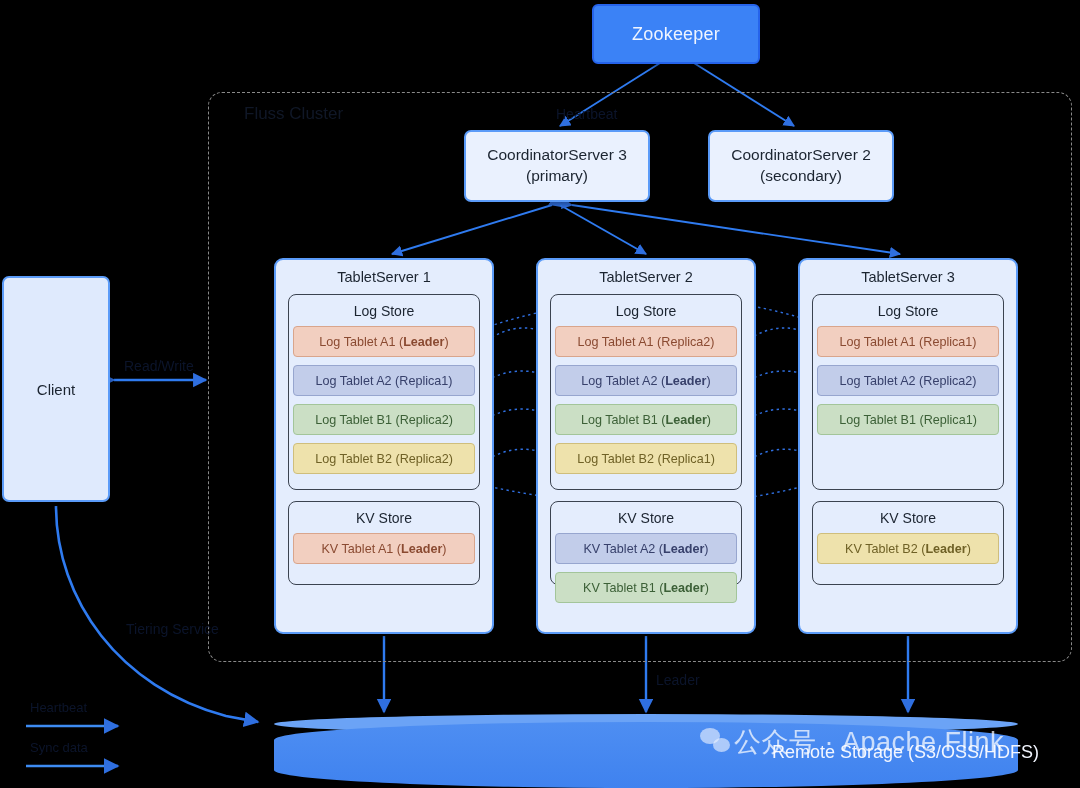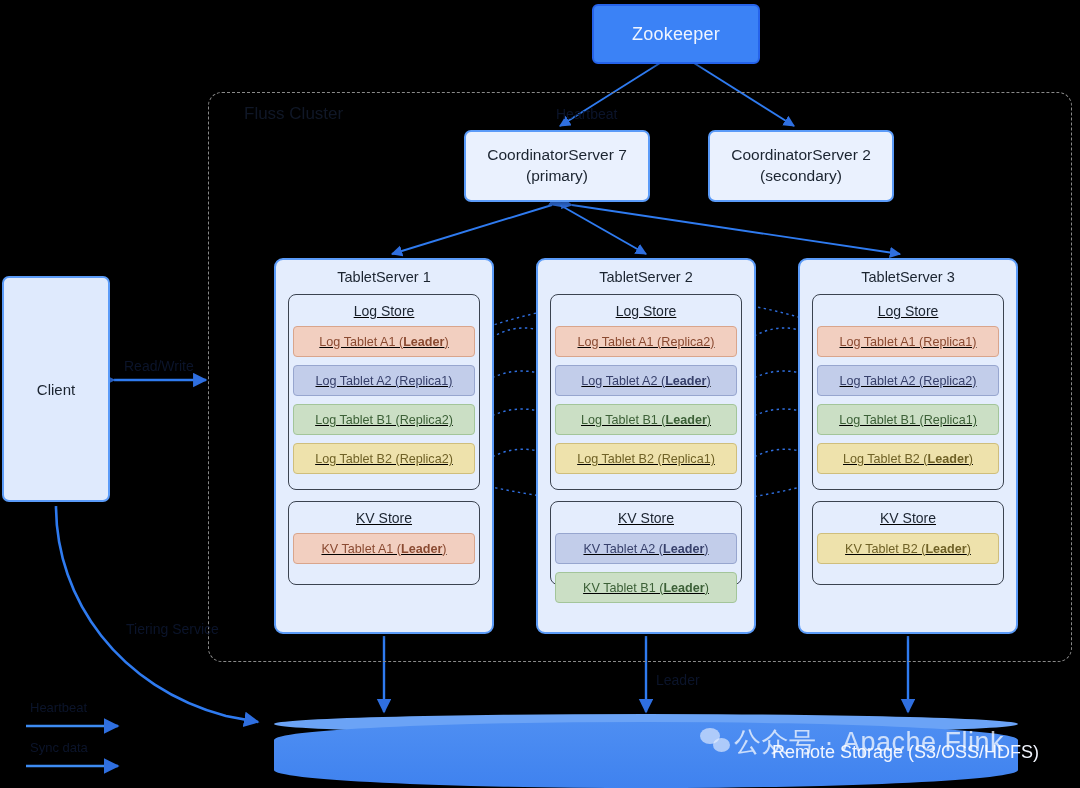--- a/index.html
+++ b/index.html
@@ -51,21 +51,21 @@
   }
   .ts1 { left: 274px; top: 258px; width: 220px; height: 376px; }
   .ts2 { left: 536px; top: 258px; width: 220px; height: 376px; }
   .ts3 { left: 798px; top: 258px; width: 220px; height: 376px; }
   .ts-title {
     text-align: center; font-size: 14.5px; color: #1b2430; margin-bottom: 9px;
   }
 
   .store {
     border: 1.6px solid #3b4350; border-radius: 8px;
-    background: transparent; padding: 6px 4px 10px; text-decoration: underline;
+    background: transparent; padding: 6px 4px 10px;
   }
   .store-title {
     text-align: center; font-size: 14px; color: #1b2430; margin: 2px 0 7px;
   }
   .log-store { height: 196px; }
   .kv-store  { height: 84px; margin-top: 11px; }
 
   .tablet {
     height: 31px; border-radius: 4px; margin-bottom: 8px;
     display: flex; align-items: center; justify-content: center;
@@ -192,21 +192,21 @@
   </svg>
 
   <div class="node cluster-box"></div>
   <div class="node cluster-label">Fluss Cluster</div>
 
   <div class="node zk">
     <span>Zookeeper</span>
   </div>
 
   <div class="node coord coord1">
-    <span>CoordinatorServer 7</span>
+    <span>CoordinatorServer 3</span>
     <span>(primary)</span>
   </div>
   <div class="node coord coord2">
     <span>CoordinatorServer 2</span>
     <span>(secondary)</span>
   </div>
 
   <div class="node ts ts1">
     <div class="ts-title">TabletServer 1</div>
     <div class="store log-store">
@@ -274,23 +274,20 @@
       <div class="store-title">Log Store</div>
       <div>
           <div class="tablet t-red">
             <span>Log Tablet A1 (Replica1)</span>
           </div>
           <div class="tablet t-blue">
             <span>Log Tablet A2 (Replica2)</span>
           </div>
           <div class="tablet t-green">
             <span>Log Tablet B1 (Replica1)</span>
-          </div>
-          <div class="tablet t-yellow">
-            <span>Log Tablet B2 (<b>Leader</b>)</span>
           </div>
         </div>
     </div>
     <div class="store kv-store">
       <div class="store-title">KV Store</div>
       <div>
           <div class="tablet t-yellow">
             <span>KV Tablet B2 (<b>Leader</b>)</span>
           </div>
         </div>

